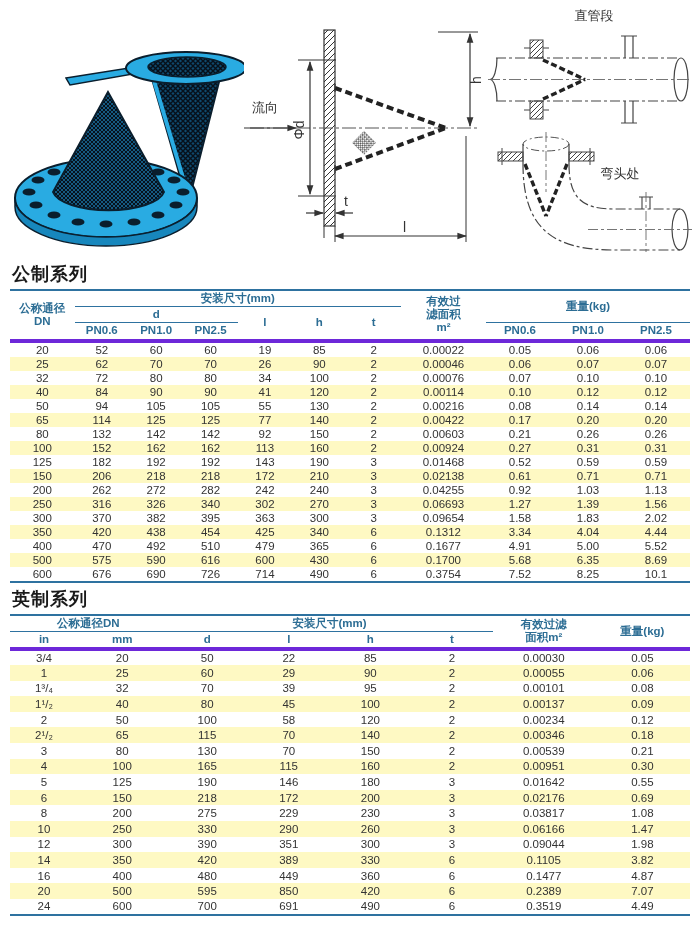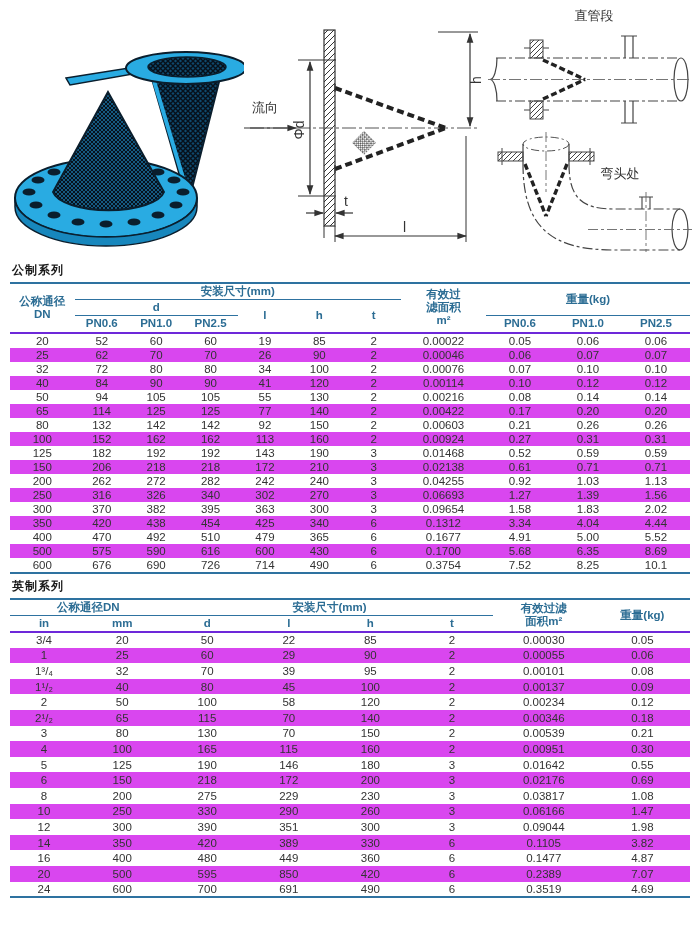--- a/index.html
+++ b/index.html
@@ -4,36 +4,36 @@
 <style>
   * { margin:0; padding:0; box-sizing:border-box; }
   html,body { width:700px; height:925px; background:#fff; overflow:hidden;
               font-family:"Liberation Sans","DejaVu Sans",sans-serif; }
   .figures { position:relative; width:700px; height:258px; }
   .fig { position:absolute; top:0; }
   #fig-product   { left:8px;   top:6px; }
   #fig-dimension { left:238px; top:6px; }
   #fig-install   { left:482px; top:2px; }
 
-  .section-title { font-size:12px; font-weight:bold; color:#1a1a1a;
+  .section-title { font-size:18px; font-weight:bold; color:#1a1a1a;
                    margin:4px 0 3px 12px; letter-spacing:1px; }
   .rule { height:2px; background:#2e72a0; margin:0 10px 0 10px; }
 
   table { width:680px; margin:0 10px; border-collapse:collapse; table-layout:fixed;
           font-size:11.5px; }
   table.metric   { border-bottom:2px solid #2e72a0; }
   table.imperial { border-bottom:2px solid #2e72a0; }
   thead { color:#2c6d94; }
   thead th { font-weight:bold; font-size:11.5px; padding:1px 0; text-align:center;
              vertical-align:middle; line-height:1.15; }
-  thead { border-bottom:2px solid #6d28d9; }
+  thead { border-bottom:4px solid #6d28d9; }
   th.u  { border-bottom:1px solid #2e72a0; }
   tbody td { text-align:center; color:#333; padding:1px 0; height:14px;
              white-space:nowrap; overflow:hidden; }
-  tbody tr.alt { background:#d946ef; }
+  tbody tr.alt { background:#fef9c3; }
   table.imperial tbody td { height:15.6px; }
 
   svg text { font-family:"Liberation Sans","DejaVu Sans",sans-serif; fill:#333; }
   svg .cjk { font-size:13px; fill:#333; }
 </style>
 </head>
 <body>
 
 <div class="figures">
 
@@ -623,16 +623,16 @@
         <td>7.07</td>
       </tr>
       <tr>
         <td>24</td>
         <td>600</td>
         <td>700</td>
         <td>691</td>
         <td>490</td>
         <td>6</td>
         <td>0.3519</td>
-        <td>4.69</td>
+        <td>4.49</td>
       </tr>
     </tbody>
 </table>
 
 </body></html>

